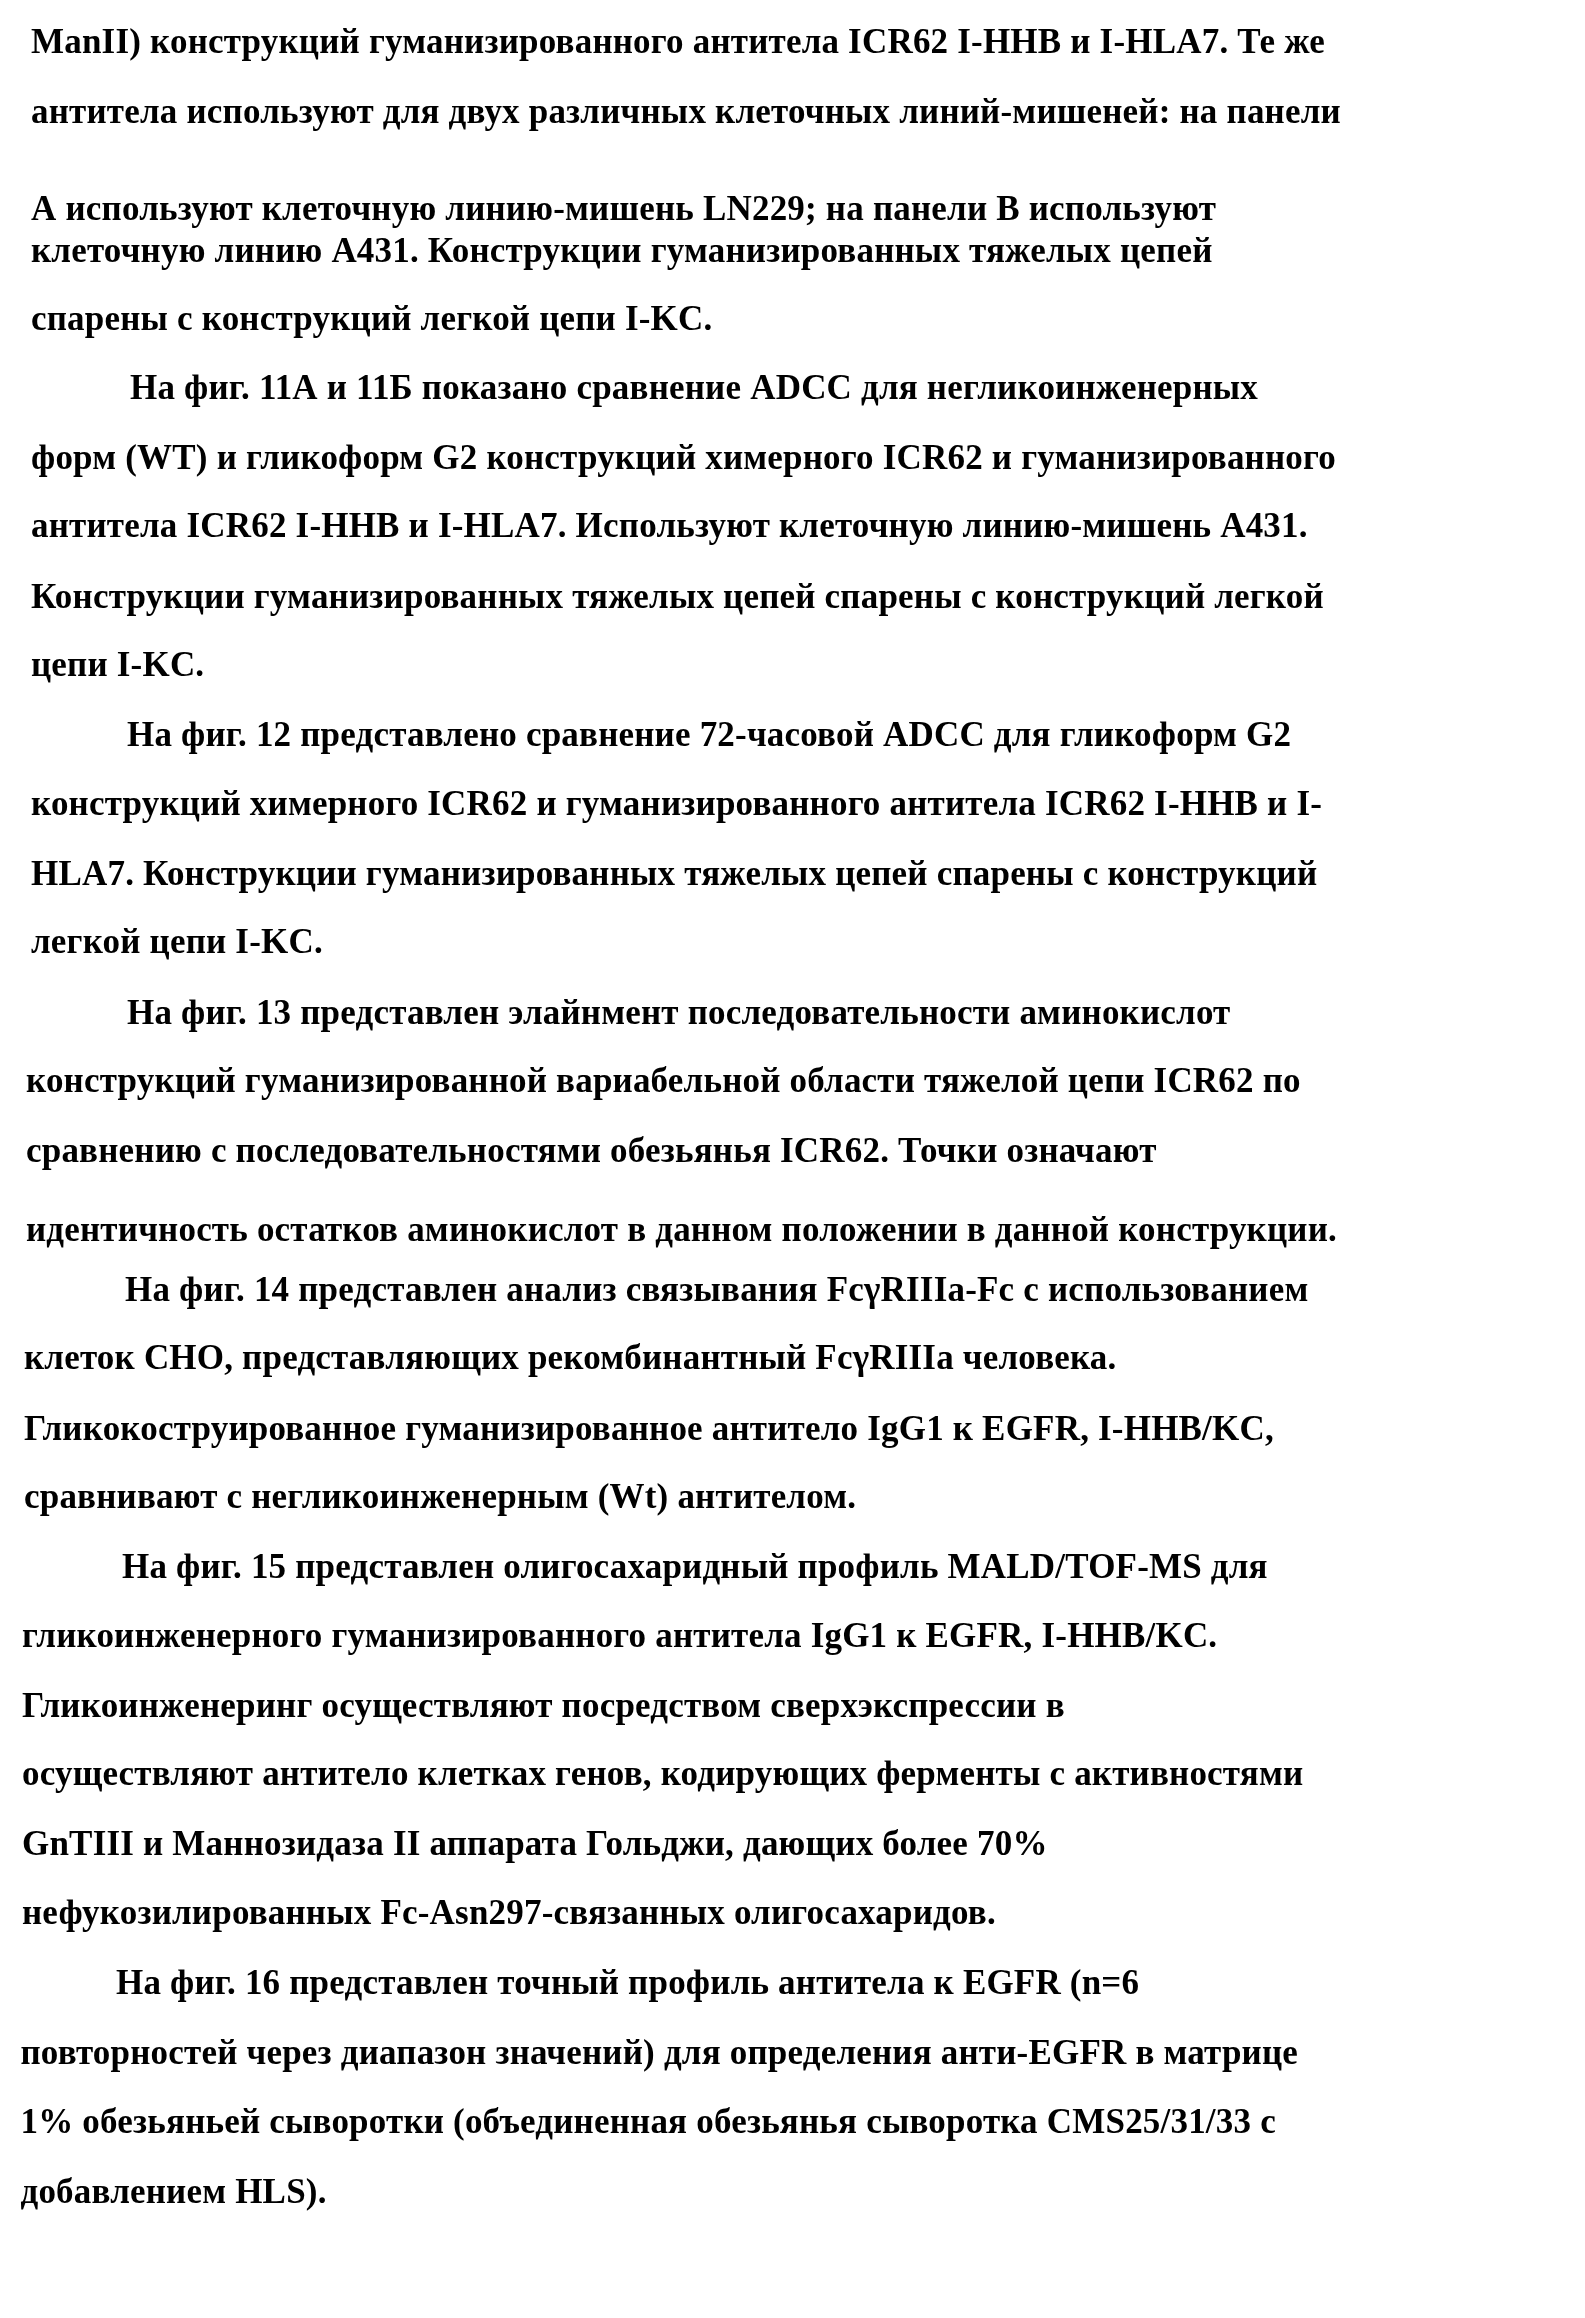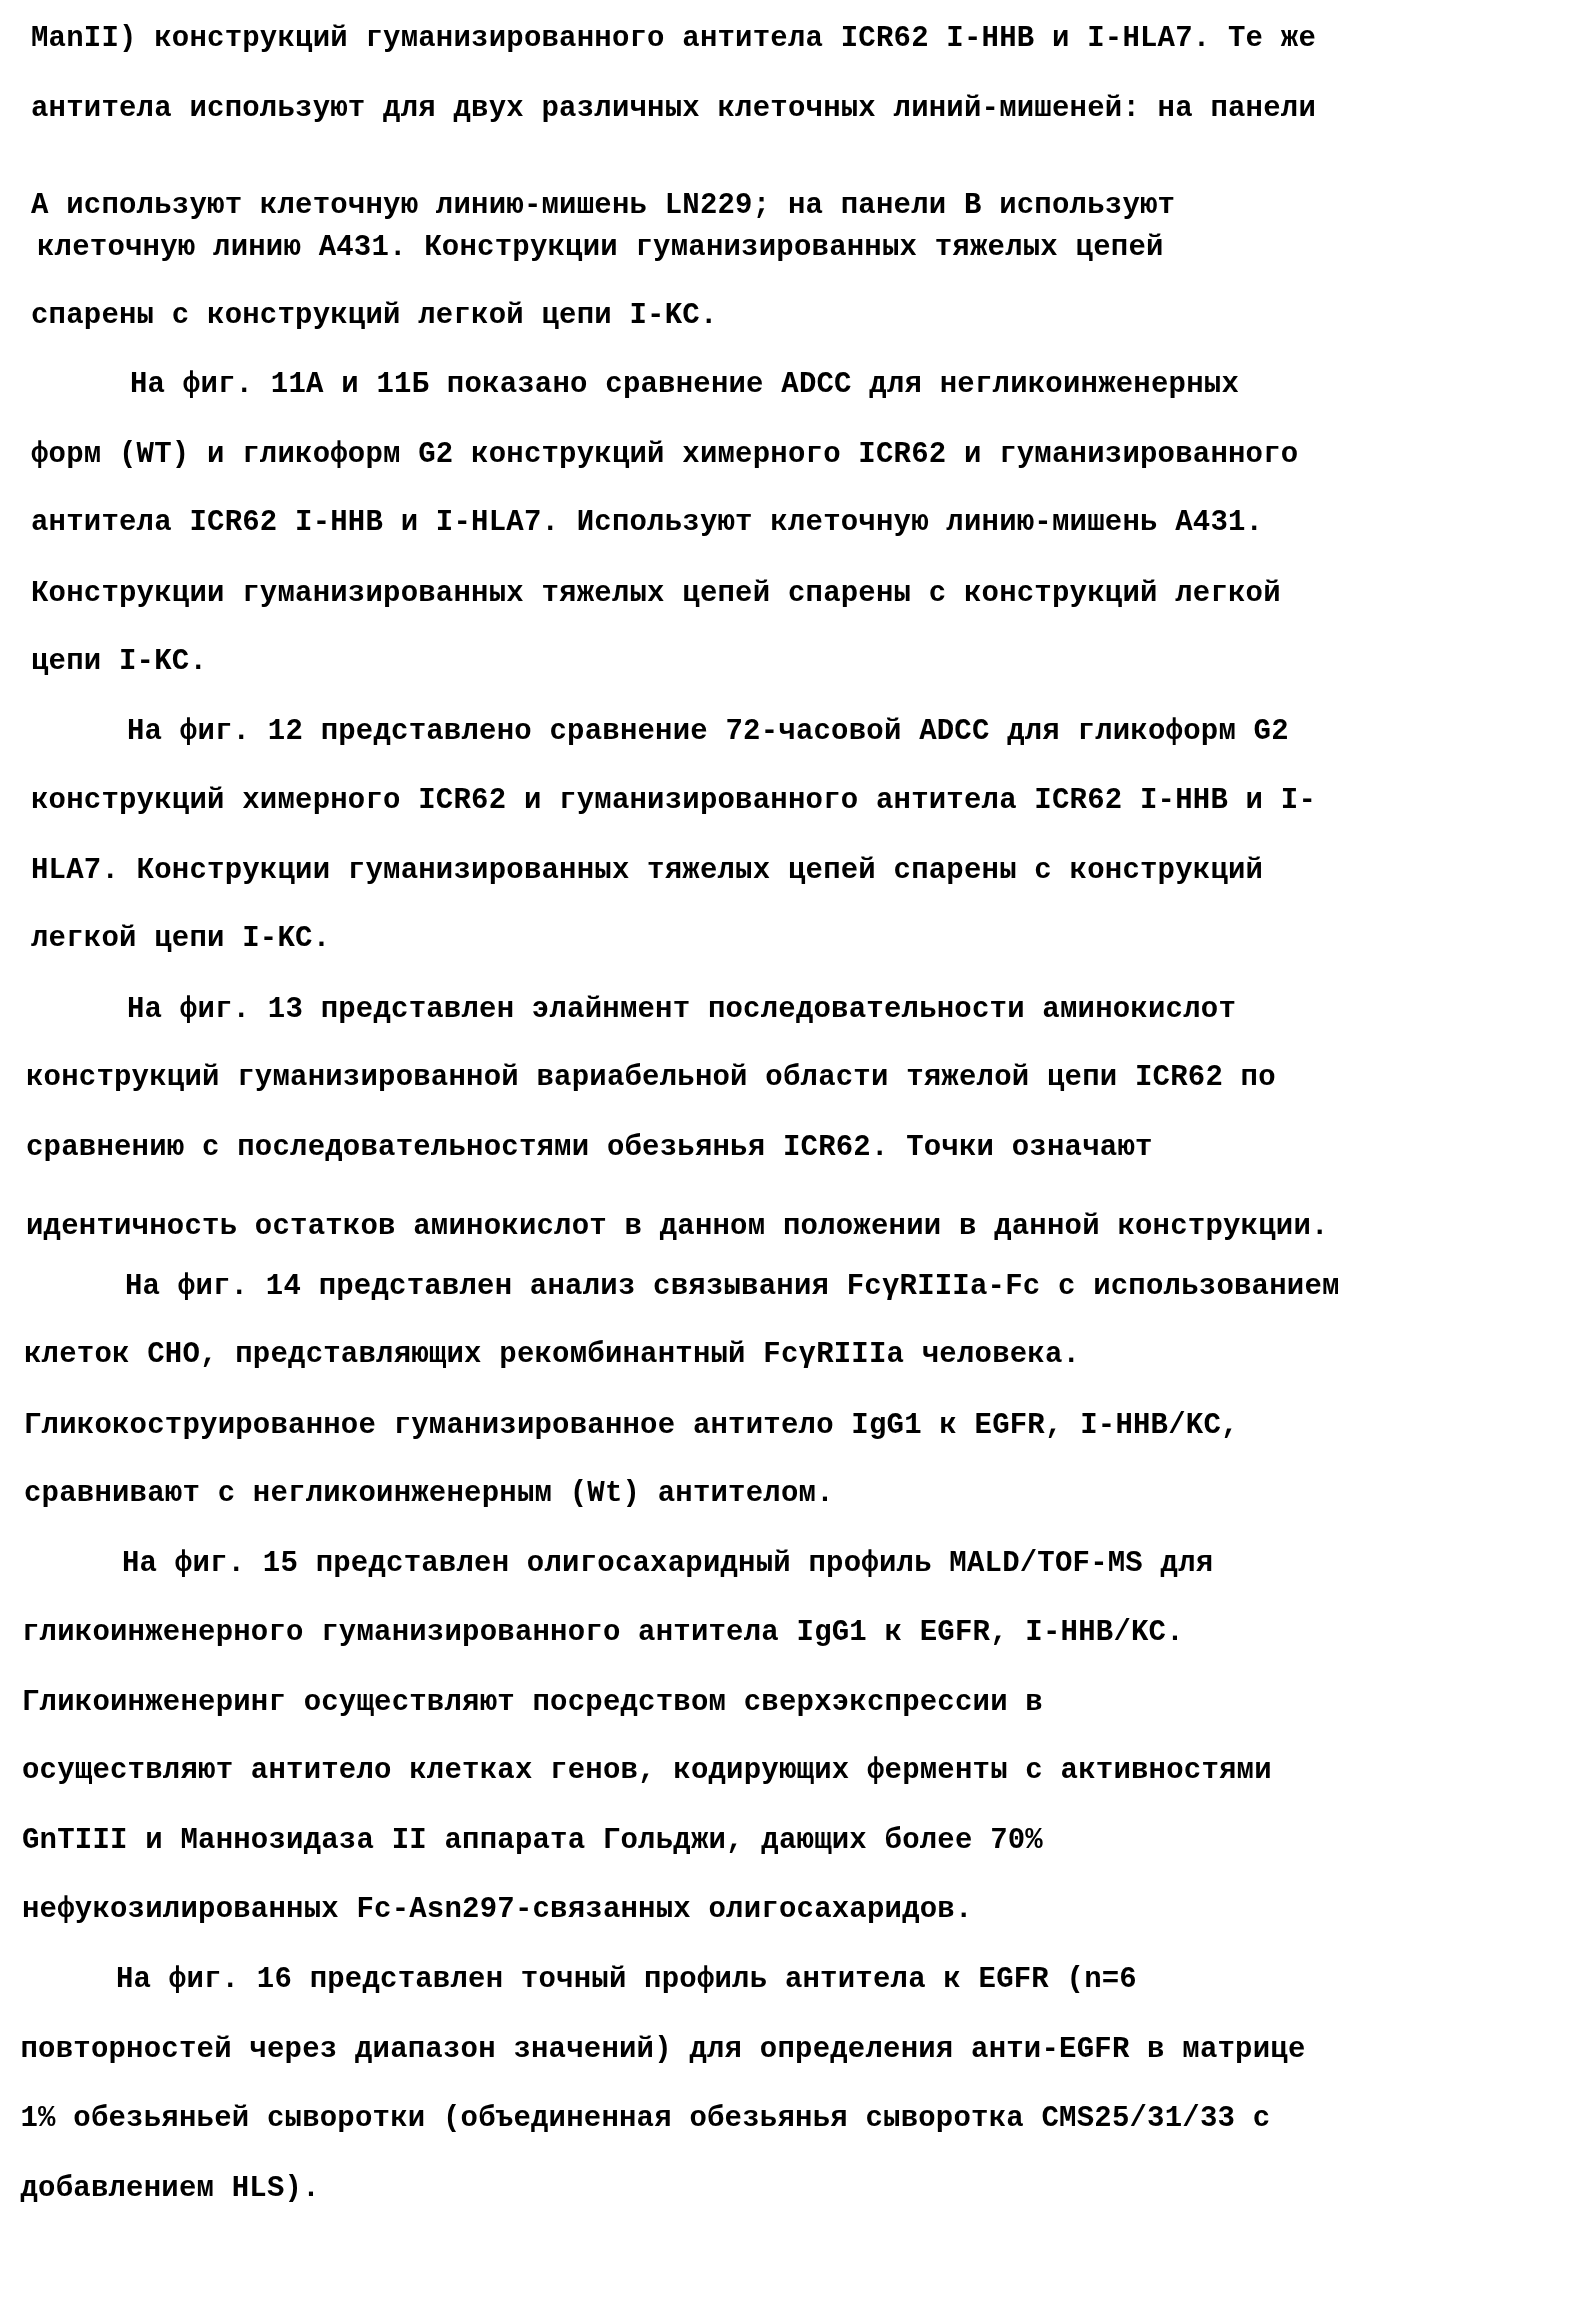--- a/index.html
+++ b/index.html
@@ -18,37 +18,36 @@
     .page {
       position: absolute;
       left: 0;
       top: 0;
       width: 1585px;
       height: 2319px;
     }
     .line {
       position: absolute;
       white-space: nowrap;
-      font-size: 29px;
+      font-size: 35px;
       font-weight: bold;
       line-height: 1;
       letter-spacing: 0.2px;
-      font-family: Liberation Mono, monospace;
     }
   </style>
 </head>
 <body>
 
 <div class="page">
 
   <div>
     <div class="line" style="left:31px; top:24px;">ManII) конструкций гуманизированного антитела ICR62 I-HHB и I-HLA7. Те же</div>
     <div class="line" style="left:31px; top:94px;">антитела используют для двух различных клеточных линий-мишеней: на панели</div>
     <div class="line" style="left:31px; top:163px;margin-top:28px;">А используют клеточную линию-мишень LN229; на панели В используют</div>
-    <div class="line" style="left:31px; top:233px;margin-left:6px;">клеточную линию А431. Конструкции гуманизированных тяжелых цепей</div>
+    <div class="line" style="left:31px; top:233px;">клеточную линию А431. Конструкции гуманизированных тяжелых цепей</div>
     <div class="line" style="left:31px; top:301px;">спарены с конструкций легкой цепи I-KC.</div>
   </div>
 
   <div>
     <div class="line" style="left:130px; top:370px;">На фиг. 11А и 11Б показано сравнение ADCC для негликоинженерных</div>
     <div class="line" style="left:31px;  top:440px;">форм (WT) и гликоформ G2 конструкций химерного ICR62 и гуманизированного</div>
     <div class="line" style="left:31px;  top:508px;">антитела ICR62 I-HHB и I-HLA7. Используют клеточную линию-мишень А431.</div>
     <div class="line" style="left:31px;  top:579px;">Конструкции гуманизированных тяжелых цепей спарены с конструкций легкой</div>
     <div class="line" style="left:31px;  top:647px;">цепи I-KC.</div>
   </div>

